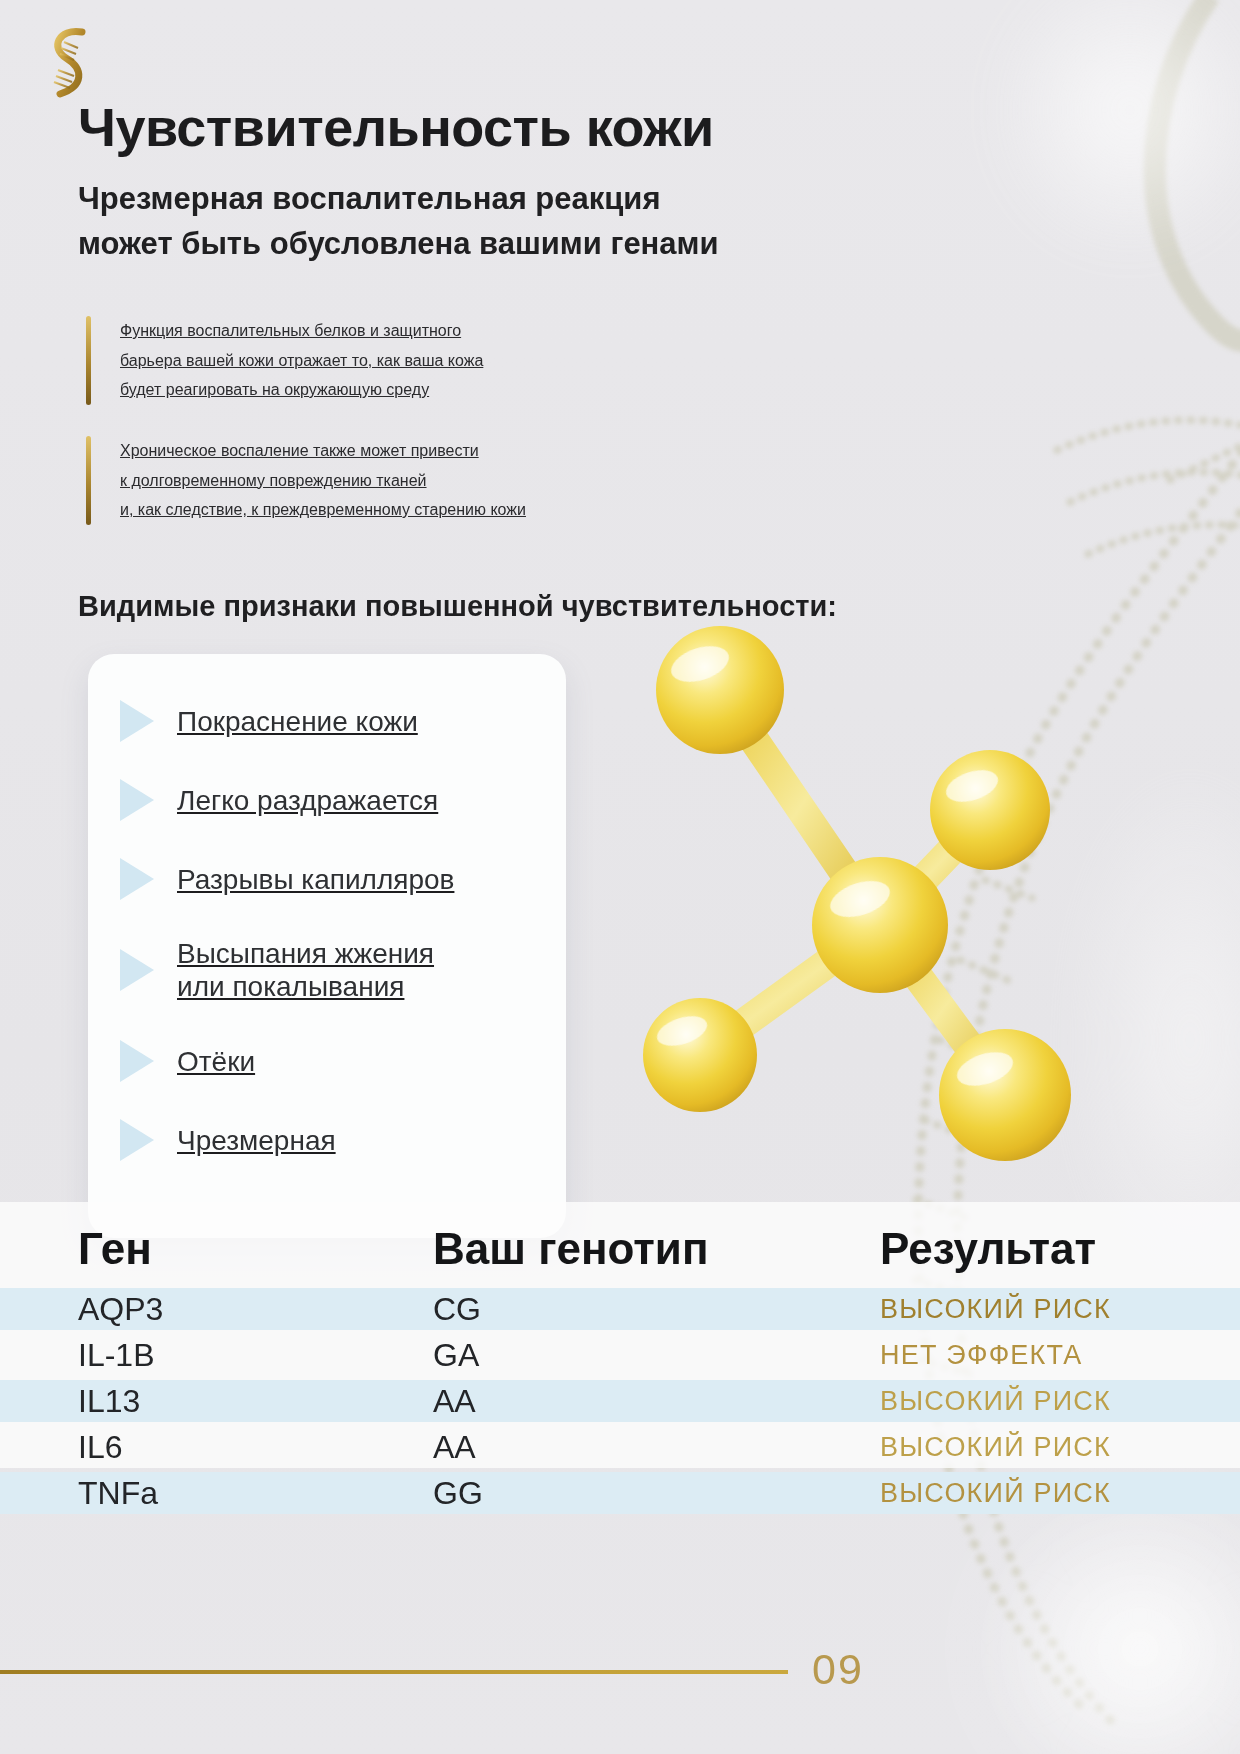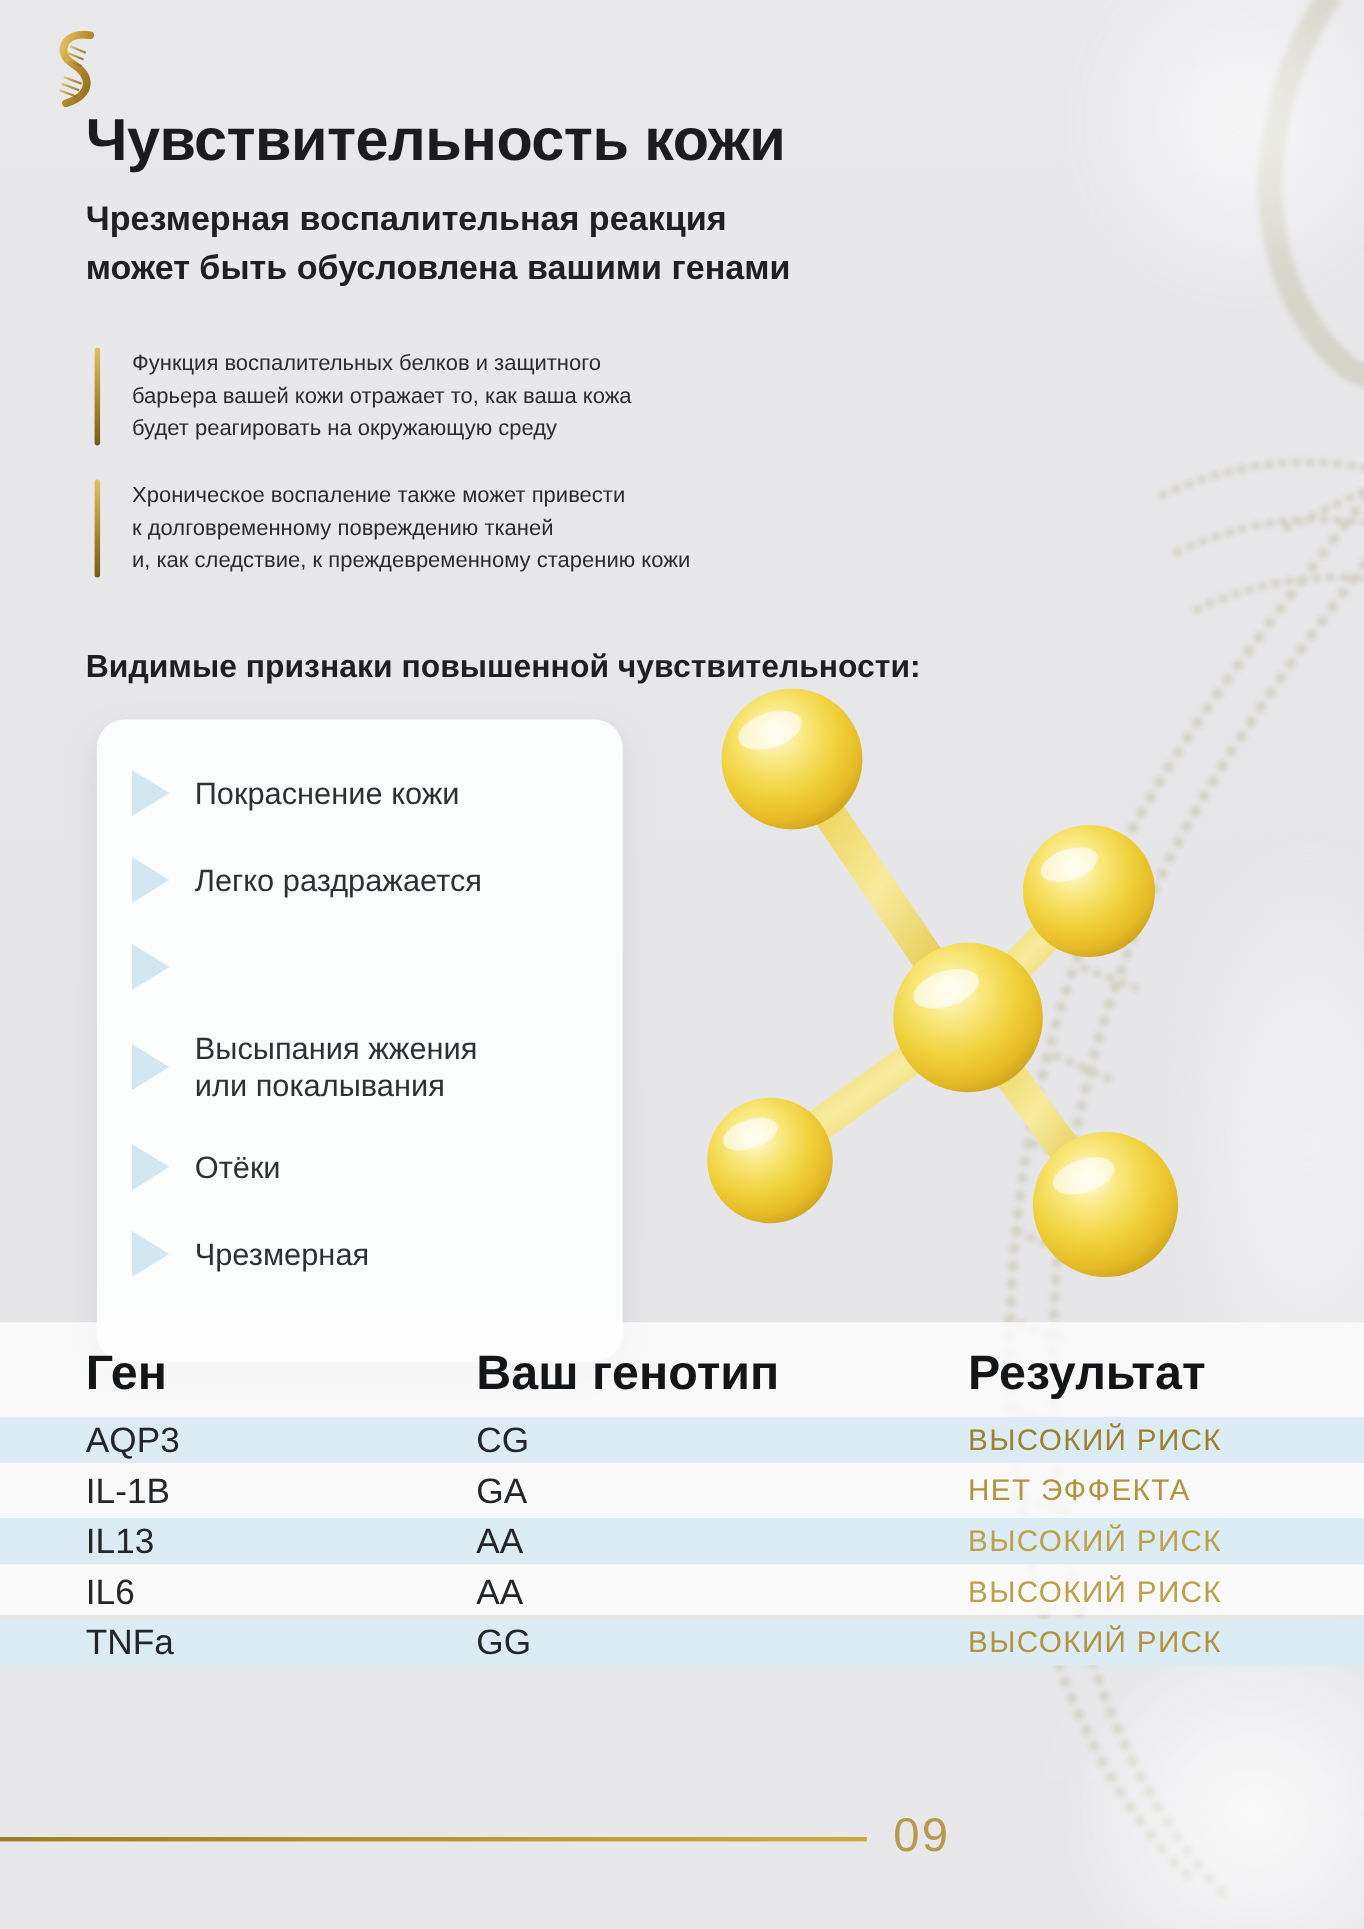--- a/index.html
+++ b/index.html
@@ -16,30 +16,30 @@
   .blob-top{right:-30px;top:-40px;width:280px;height:300px;opacity:.75;}
   .blob-mid{right:-80px;top:760px;width:260px;height:560px;opacity:.5;}
   .blob-bottom{right:-70px;bottom:-60px;width:340px;height:330px;opacity:.95;}
   
   .logo{position:absolute;left:44px;top:26px;width:46px;height:76px;}
   .title{position:absolute;left:78px;top:96px;margin:0;font-size:54px;font-weight:800;letter-spacing:-.5px;color:#1c1c1e;}
   .subtitle{position:absolute;left:78px;top:176px;margin:0;font-size:31px;line-height:45px;font-weight:700;color:#202022;white-space:pre-line;}
   
   .quote{position:absolute;left:86px;display:flex;}
   .quote .bar{width:5px;border-radius:3px;background:linear-gradient(180deg,#e0c167 0%,#a9852f 55%,#77591a 100%);flex:none;}
-  .quote .qtext{margin:0 0 0 29px;font-size:20px;line-height:29.5px;color:#2b2b2e;white-space:pre-line;}
+  .quote .qtext{margin:0 0 0 29px;font-size:16px;line-height:29.5px;color:#2b2b2e;white-space:pre-line;text-decoration:underline;}
   .quote-1{top:316px;}
   .quote-2{top:436px;}
   
   .signs-heading{position:absolute;left:78px;top:590px;margin:0;font-size:29px;font-weight:700;color:#1f1f21;text-align:right;}
   .signs-card{
     position:absolute;left:88px;top:654px;width:478px;height:584px;box-sizing:border-box;
     background:#fcfdfd;border-radius:26px;
     box-shadow:0 12px 28px rgba(130,135,155,.18);
-    padding:46px 24px 0 32px;display:flex;flex-direction:column;gap:37px;
+    padding:46px 24px 0 32px;display:flex;flex-direction:column;gap:37px;text-decoration:underline;
   }
   .sign-item{display:flex;align-items:center;gap:23px;}
   .tri{width:0;height:0;flex:none;
     border-top:21px solid transparent;border-bottom:21px solid transparent;
     border-left:34px solid #d2e7f2;}
   .sign-label{font-size:28px;line-height:33px;color:#2e3033;white-space:pre-line;}
   
   .molecule-svg{position:absolute;left:560px;top:560px;width:520px;height:625px;}
   
   .gene-table{position:absolute;left:0;top:1202px;width:1240px;height:266px;box-sizing:border-box;
@@ -129,20 +129,21 @@
     <div class="sign-item">
       <span class="tri"></span>
       <span class="sign-label">Покраснение кожи</span>
     </div>
     <div class="sign-item">
       <span class="tri"></span>
       <span class="sign-label">Легко раздражается</span>
     </div>
     <div class="sign-item">
       <span class="tri"></span>
+      <span class="sign-label">Разрывы капилляров</span>
     </div>
     <div class="sign-item">
       <span class="tri"></span>
       <span class="sign-label">Высыпания жжения
 или покалывания</span>
     </div>
     <div class="sign-item">
       <span class="tri"></span>
       <span class="sign-label">Отёки</span>
     </div>

